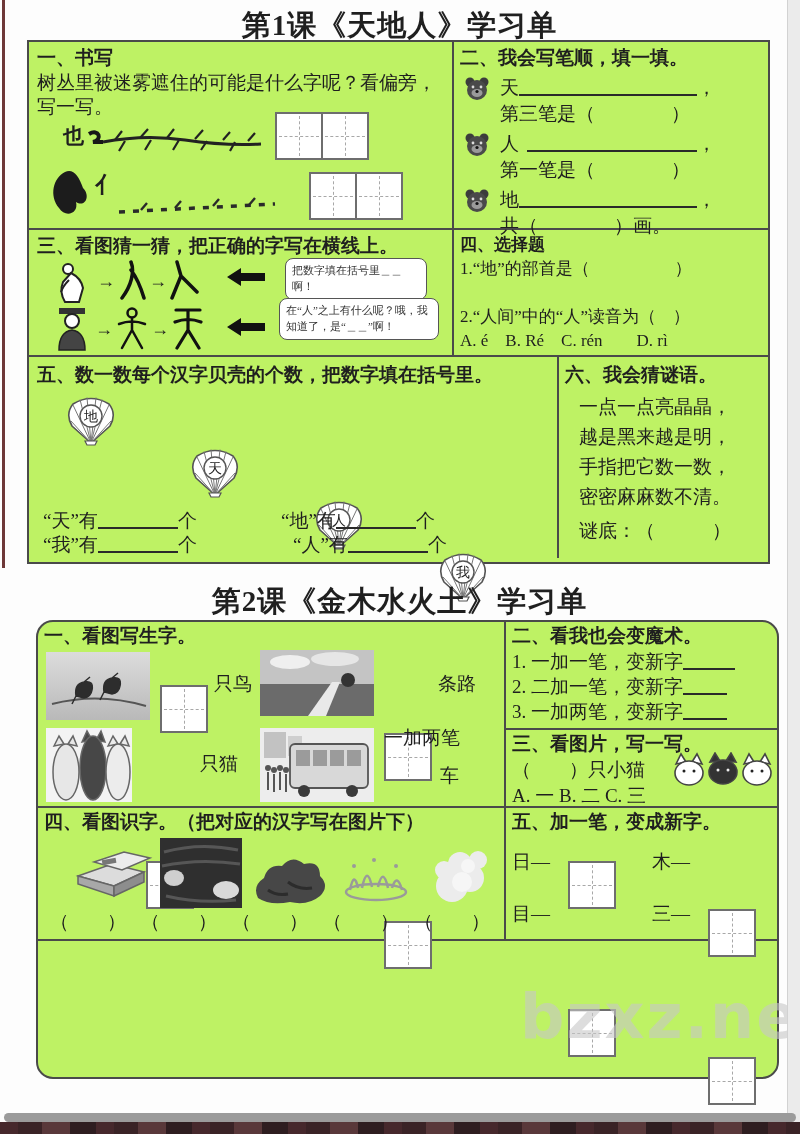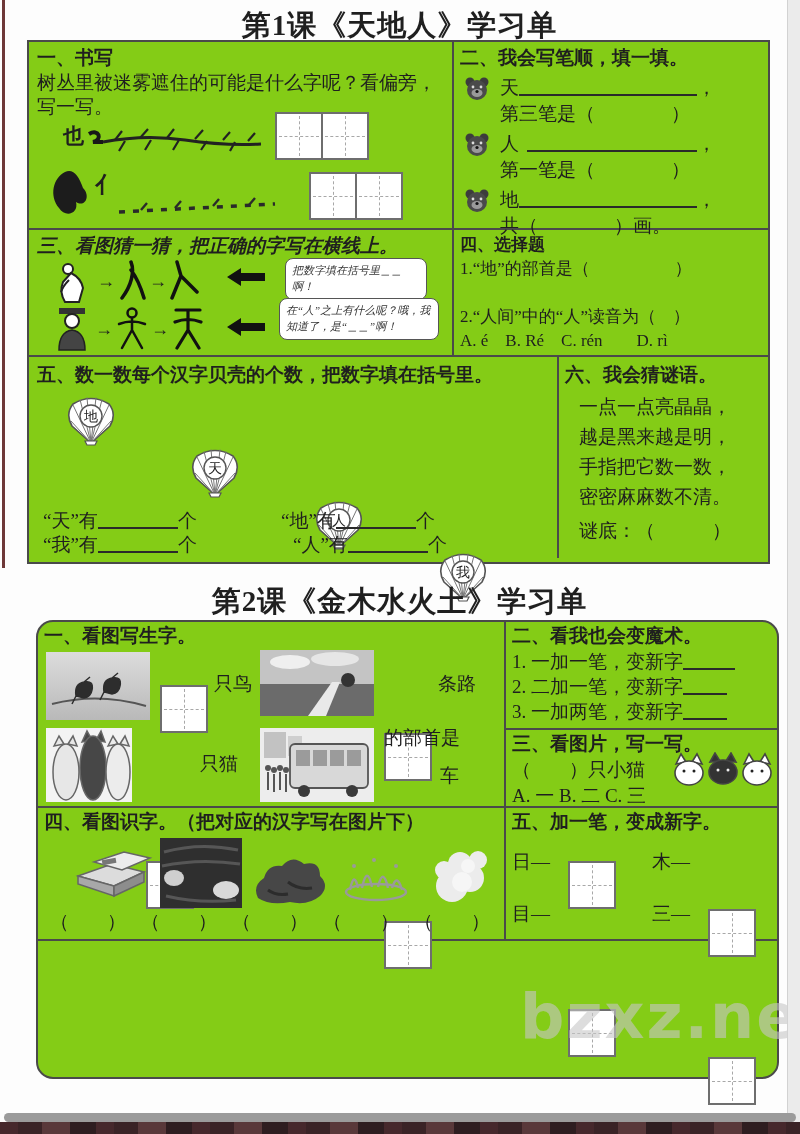--- a/index.html
+++ b/index.html
@@ -4,21 +4,21 @@
 <style>
   html,body{margin:0;padding:0;background:#fff;}
   .page{position:relative;width:800px;height:1134px;background:#fdfdfd;overflow:hidden;
         font-family:"Liberation Serif","DejaVu Serif",serif;color:#1f1f1f;}
   .abs{position:absolute;}
   .h{font-weight:700;}
   .t18{font-size:18px;line-height:1.3;}
   .t17{font-size:17px;line-height:1.35;}
   .t19{font-size:19px;line-height:1.3;}
   .title{left:27px;width:745px;text-align:center;font-weight:700;font-size:29px;letter-spacing:1px;}
-  .tbl{border:2px solid #4a4a4a;background:#84cc16;}
+  .tbl{border:2px solid #4a4a4a;background:#bef264;}
   .vline{position:absolute;background:#4a4a4a;width:2px;}
   .hline{position:absolute;background:#4a4a4a;height:2px;}
   .blank{display:inline-block;border-bottom:2px solid #2a2a2a;height:15px;vertical-align:-2px;}
   .tzg{width:48px;height:48px;border:2px solid #6e6e6e;position:relative;background:#fff;box-sizing:border-box;}
   .tzg::before{content:"";position:absolute;left:50%;top:2px;bottom:2px;border-left:1px dashed #a8a8a8;}
   .tzg::after{content:"";position:absolute;top:50%;left:2px;right:2px;border-top:1px dashed #a8a8a8;}
   .tzg-pair{display:flex;}
   .tzg-pair .tzg+.tzg{margin-left:-2px;}
   .bubble{border:1.5px solid #555;border-radius:8px;font-size:11px;line-height:1.45;padding:4px 6px;
           font-family:"Liberation Serif","DejaVu Serif",serif;color:#333;background:#fff;}
@@ -114,21 +114,21 @@
       <div class="abs t19" style="left:40px;top:112px;">第一笔是（　　　　）</div>
       <svg class="abs" style="left:4px;top:142px;" width="26" height="26" viewBox="0 0 26 26">
           <use href="#bearicon"></use>
         </svg>
       <div class="abs t19" style="left:40px;top:142px;">
         <span>地</span><span class="blank" style="width:178px;"></span><span>，</span>
       </div>
       <div class="abs t19" style="left:40px;top:168px;">共（　　　　）画。</div>
     </div>
 
-    <div class="abs" style="left:8px;top:192px;width:412px;height:119px;font-style:italic;">
+    <div class="abs" style="left:8px;top:192px;width:412px;height:119px;">
       <div class="h t19">三、看图猜一猜，把正确的字写在横线上。</div>
       <svg class="abs" style="left:18px;top:28px;" width="40" height="42" viewBox="0 0 40 42">
         <circle cx="13" cy="7" r="5" fill="#fff" stroke="#222" stroke-width="2"></circle>
         <path d="M16,11 Q26,16 28,26 L24,40 L10,40 Q4,30 8,20 Z" fill="#fff" stroke="#222" stroke-width="2"></path>
         <path d="M14,18 Q8,24 6,30" stroke="#222" stroke-width="2" fill="none"></path>
       </svg>
       <span class="abs t18" style="left:60px;top:36px;">→</span>
       <svg class="abs" style="left:80px;top:26px;" width="30" height="40" viewBox="0 0 30 40">
         <path d="M14,2 C18,12 14,26 5,38 M14,10 C20,18 24,28 27,38" stroke="#111" stroke-width="3.5" fill="none" stroke-linecap="round"></path>
       </svg>
@@ -294,21 +294,21 @@
             <line x1="20" y1="44" x2="20" y2="62"></line>
             <line x1="26" y1="46" x2="26" y2="64"></line>
           </g>
         <g fill="#555">
             <circle cx="8" cy="40" r="3"></circle>
             <circle cx="14" cy="42" r="3"></circle>
             <circle cx="20" cy="40" r="3"></circle>
             <circle cx="26" cy="42" r="3"></circle>
           </g>
       </svg>
-      <span class="abs t19" style="left:340px;top:102px;">的部首是</span>
+      <span class="abs t19" style="left:340px;top:102px;">一加两笔</span>
       <div class="abs tzg" style="left:340px;top:128px;"></div>
       <span class="abs t19" style="left:396px;top:140px;">车</span>
     </div>
 
     <div class="abs" style="left:474px;top:2px;width:261px;height:102px;">
       <div class="h t19">二、看我也会变魔术。</div>
       <div class="abs t19" style="top:26px;"><span>1. 一加一笔，变新字</span><span class="blank" style="width:52px;"></span></div>
       <div class="abs t19" style="top:51px;"><span>2. 二加一笔，变新字</span><span class="blank" style="width:44px;"></span></div>
       <div class="abs t19" style="top:76px;"><span>3. 一加两笔，变新字</span><span class="blank" style="width:44px;"></span></div>
     </div>

